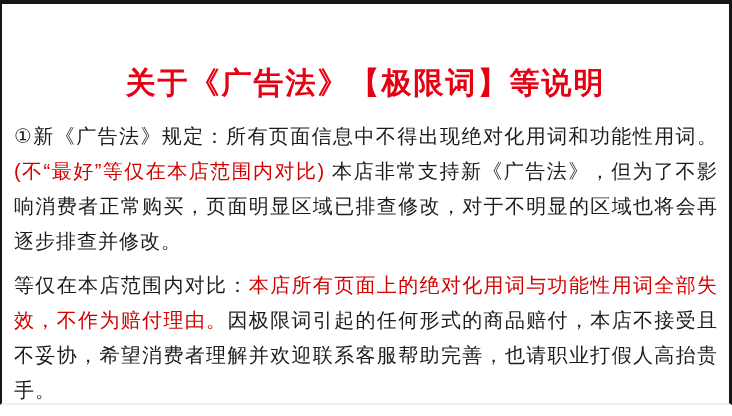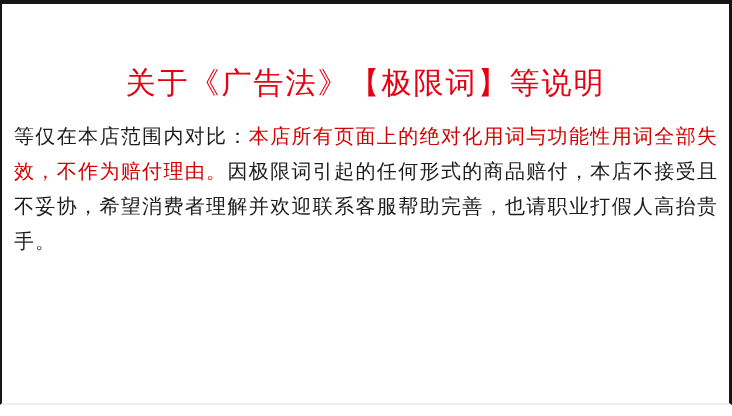--- a/index.html
+++ b/index.html
@@ -28,21 +28,21 @@
   .content {
     position: absolute;
     left: 2px; top: 4px; right: 3px;
   }
 
   .title {
     margin: 62px 18px 0 18px;
     text-align: center;
     font-size: 30px;
     line-height: 34px;
-    font-weight: normal;
+    font-weight: bold;
     letter-spacing: 2px;
     color: var(--title-red, #e60012);
     white-space: nowrap;
   }
 
   .body-text {
     padding: 19px 11px 0 12px;
     font-size: 20px;
     line-height: 35px;
     letter-spacing: 1px;
@@ -56,16 +56,17 @@
   .seg-red   { color: var(--body-red, #d40000); }
 </style>
 </head>
 <body>
 
 <div class="canvas">
   <div class="frame"></div>
   <div class="content">
     <h1 class="title">关于《广告法》【极限词】等说明</h1>
     <div class="body-text">
+      <p class="para"><span class="seg-black">①新《广告法》规定：所有页面信息中不得出现绝对化用词和功能性用词。</span><span class="seg-red">(不“最好”等仅在本店范围内对比) </span><span class="seg-black">本店非常支持新《广告法》，但为了不影响消费者正常购买，页面明显区域已排查修改，对于不明显的区域也将会再逐步排查并修改。</span></p>
       <p class="para"><span class="seg-black">等仅在本店范围内对比：</span><span class="seg-red">本店所有页面上的绝对化用词与功能性用词全部失效，不作为赔付理由。</span><span class="seg-black">因极限词引起的任何形式的商品赔付，本店不接受且不妥协，希望消费者理解并欢迎联系客服帮助完善，也请职业打假人高抬贵手。</span></p>
     </div>
   </div>
 </div>
 
 </body></html>

